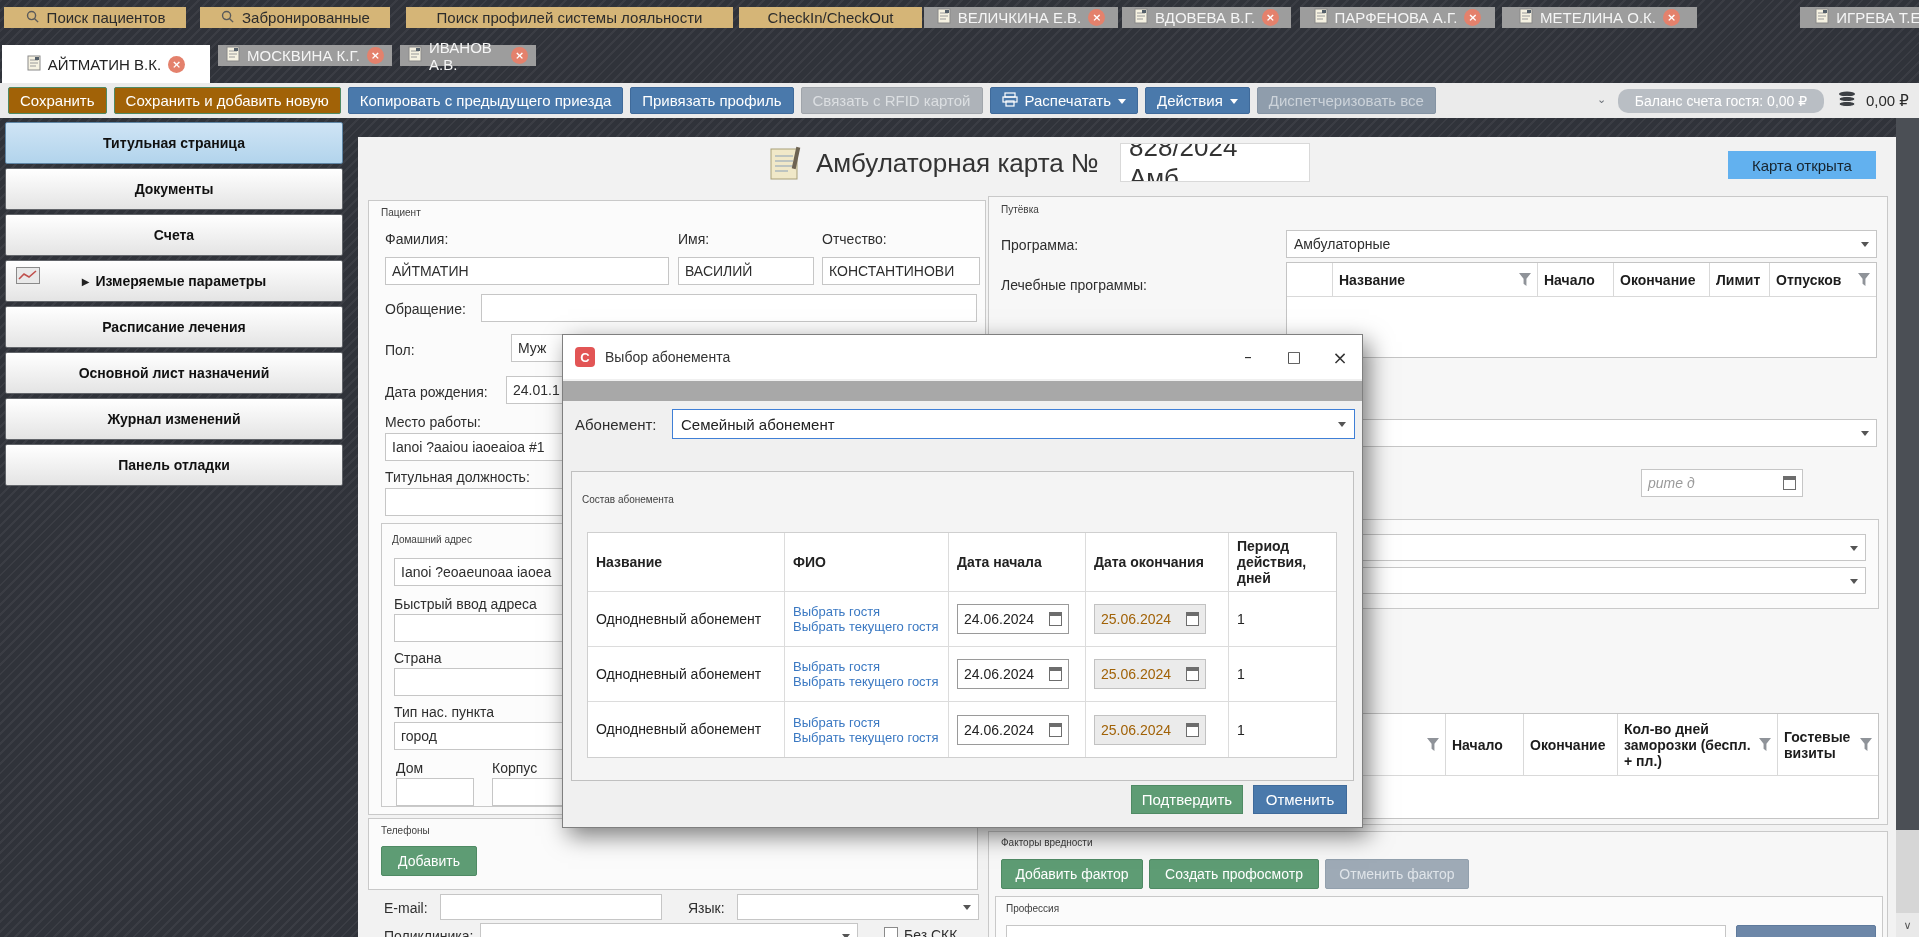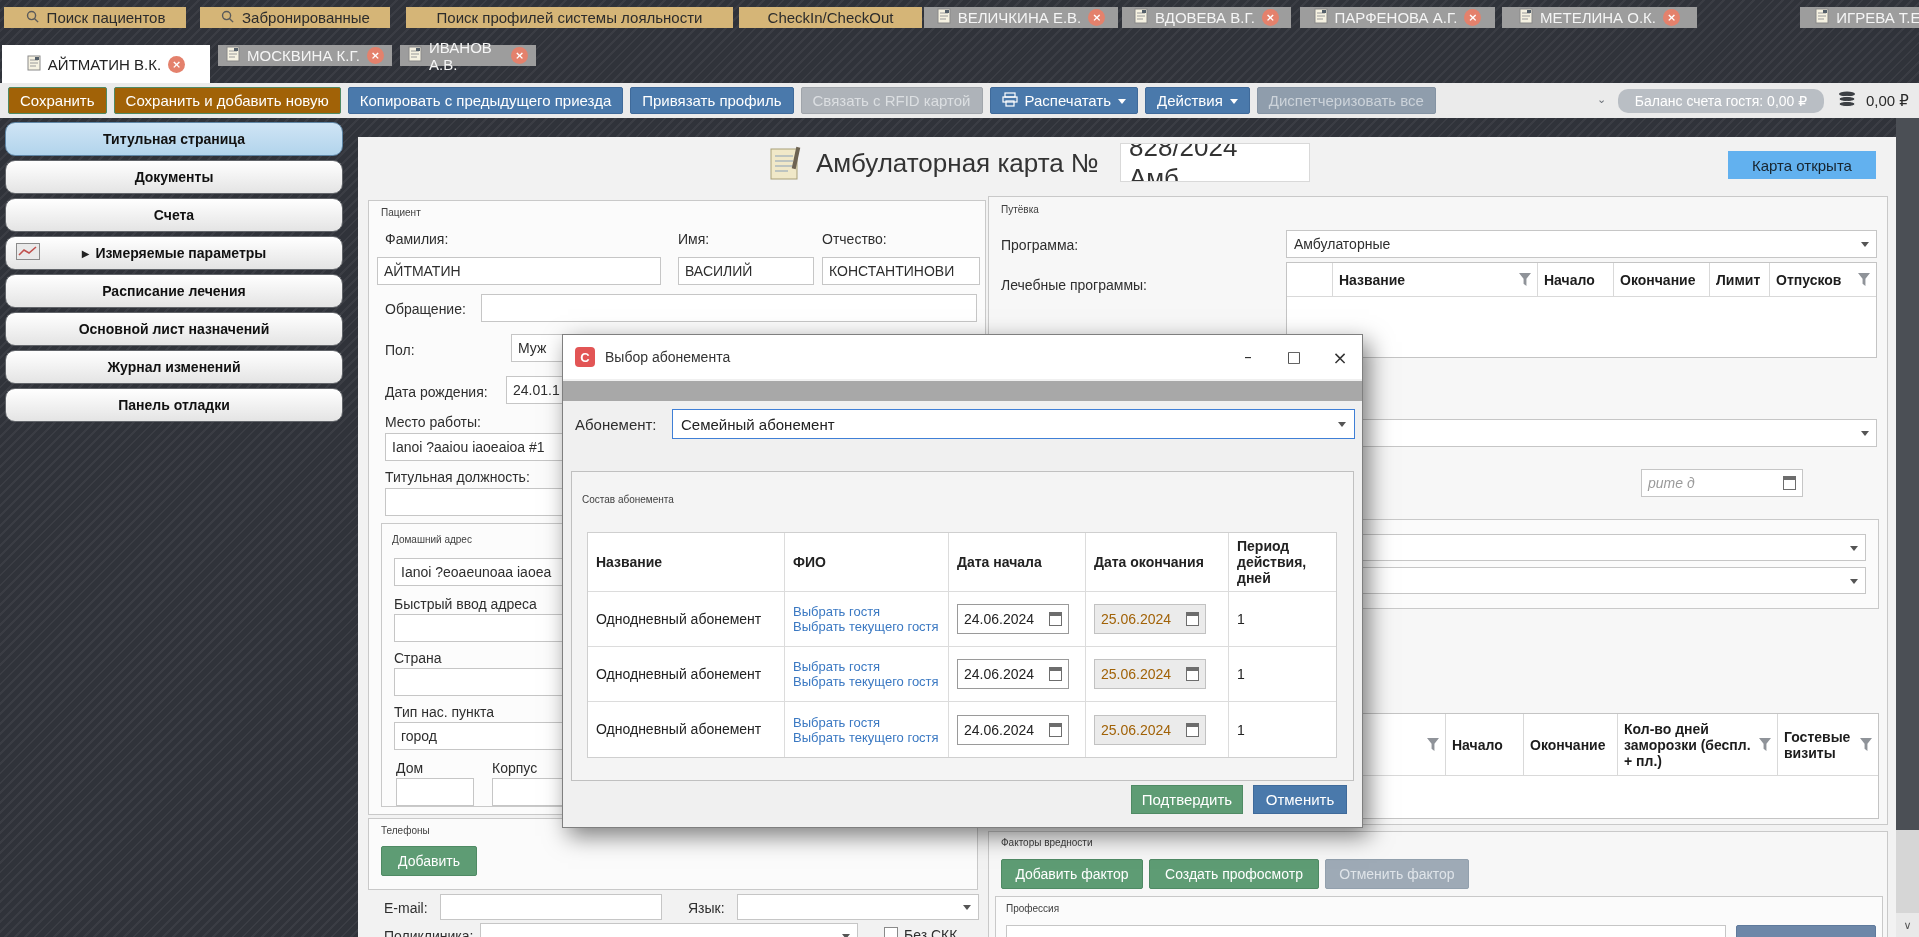--- a/index.html
+++ b/index.html
@@ -30,22 +30,22 @@
   .tbtn.disabled { background:#aeb3b9; border:1px solid #a0a5ab; color:#dcdfe2; cursor:default; }
   .tbtn.disabled2 { background:#8f9dac; border:1px solid #8493a3; color:#ccd3da; cursor:default; }
   .caret-w { width:0; height:0; border:4px solid transparent; border-top:5px solid #fff; margin-top:5px; }
   .balance-pill { position:absolute; left:1618px; top:6px; width:206px; height:24px; background:#b9bec4;
                   border-radius:10px; color:#fff; font-size:14px; display:flex; align-items:center; justify-content:center; }
   .tb-amount { position:absolute; left:1866px; top:9px; font-size:15px; color:#2a2a2a; }
   .tb-chevron { position:absolute; left:1597px; top:10px; color:#6a6f76; font-size:11px; }
 
   
   .sidebar { position:absolute; left:5px; top:122px; width:338px; display:flex; flex-direction:column; gap:4px; }
-  .side-item { position:relative; height:34px; display:flex; align-items:center; justify-content:center;
-               background:linear-gradient(#ffffff,#e4e4e4); border:1px solid #62656a; border-radius:10px;
+  .side-item { position:relative; height:42px; display:flex; align-items:center; justify-content:center;
+               background:linear-gradient(#ffffff,#e4e4e4); border:1px solid #62656a; border-radius:2px;
                font-size:14px; font-weight:bold; color:#111; cursor:pointer; }
   .side-item.sel { background:linear-gradient(#cfe4f5,#b2d4ec); border-color:#5f86a6; }
   .side-item .chart-icon { position:absolute; left:10px; top:6px; }
   .side-item .expand { font-size:10px; margin-right:6px; color:#222; }
 
   
   .content { position:absolute; left:358px; top:137px; width:1538px; height:800px; background:#f2f2f2; overflow:hidden; }
   .grp { position:absolute; background:#fbfbfb; border:1px solid #c9c9c9; }
   .grp-h { font-size:10px; font-weight:normal; color:#404040; }
   .lbl { position:absolute; font-size:14px; color:#2e2e2e; white-space:nowrap; }
@@ -323,21 +323,21 @@
     </span>
     <div class="title-text" style="left:458px;top:11px;">Амбулаторная карта №</div>
     <div class="title-num" style="left:762px;top:6px;width:190px;height:39px;">828/2024 Амб.</div>
     <div class="status-badge" style="left:1370px;top:14px;width:148px;height:28px;">Карта открыта</div>
 
     <div class="grp" style="left:10px;top:63px;width:618px;height:615px;">
       <div class="grp-h" style="position:absolute;left:12px;top:6px;">Пациент</div>
       <div class="lbl" style="left:16px;top:30px;">Фамилия:</div>
       <div class="lbl" style="left:309px;top:30px;">Имя:</div>
       <div class="lbl" style="left:453px;top:30px;">Отчество:</div>
-      <div class="inp" style="left:8px;top:56px;width:284px;height:28px;">АЙТМАТИН</div>
+      <div class="inp" style="left:16px;top:56px;width:284px;height:28px;">АЙТМАТИН</div>
       <div class="inp" style="left:309px;top:56px;width:136px;height:28px;">ВАСИЛИЙ</div>
       <div class="inp" style="left:453px;top:56px;width:158px;height:28px;">КОНСТАНТИНОВИ</div>
       <div class="lbl" style="left:16px;top:100px;">Обращение:</div>
       <div class="inp" style="left:112px;top:93px;width:496px;height:28px;"></div>
       <div class="lbl" style="left:16px;top:141px;">Пол:</div>
       <div class="inp" style="left:142px;top:133px;width:98px;height:28px;">Муж</div>
       <div class="lbl" style="left:16px;top:183px;">Дата рождения:</div>
       <div class="inp" style="left:137px;top:175px;width:118px;height:28px;">24.01.1</div>
       <div class="lbl" style="left:16px;top:213px;">Место работы:</div>
       <div class="inp" style="left:16px;top:232px;width:256px;height:28px;">Ianoi ?aaiou iaoeaioa #1</div>

